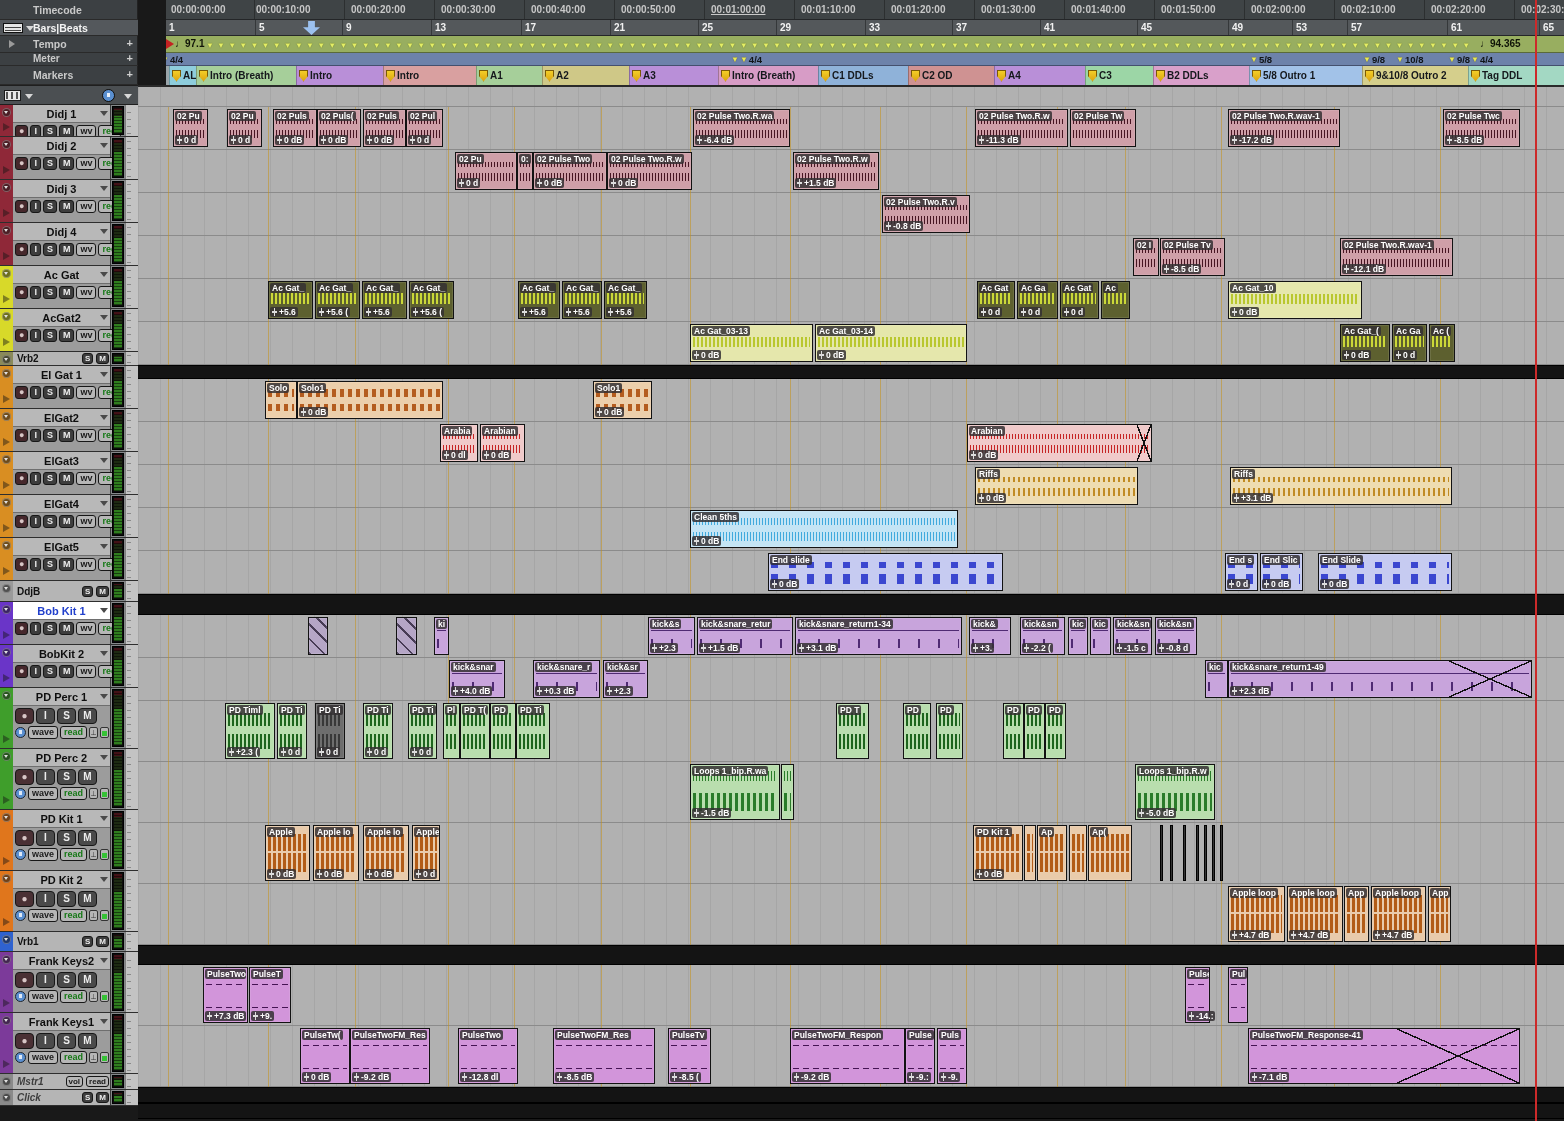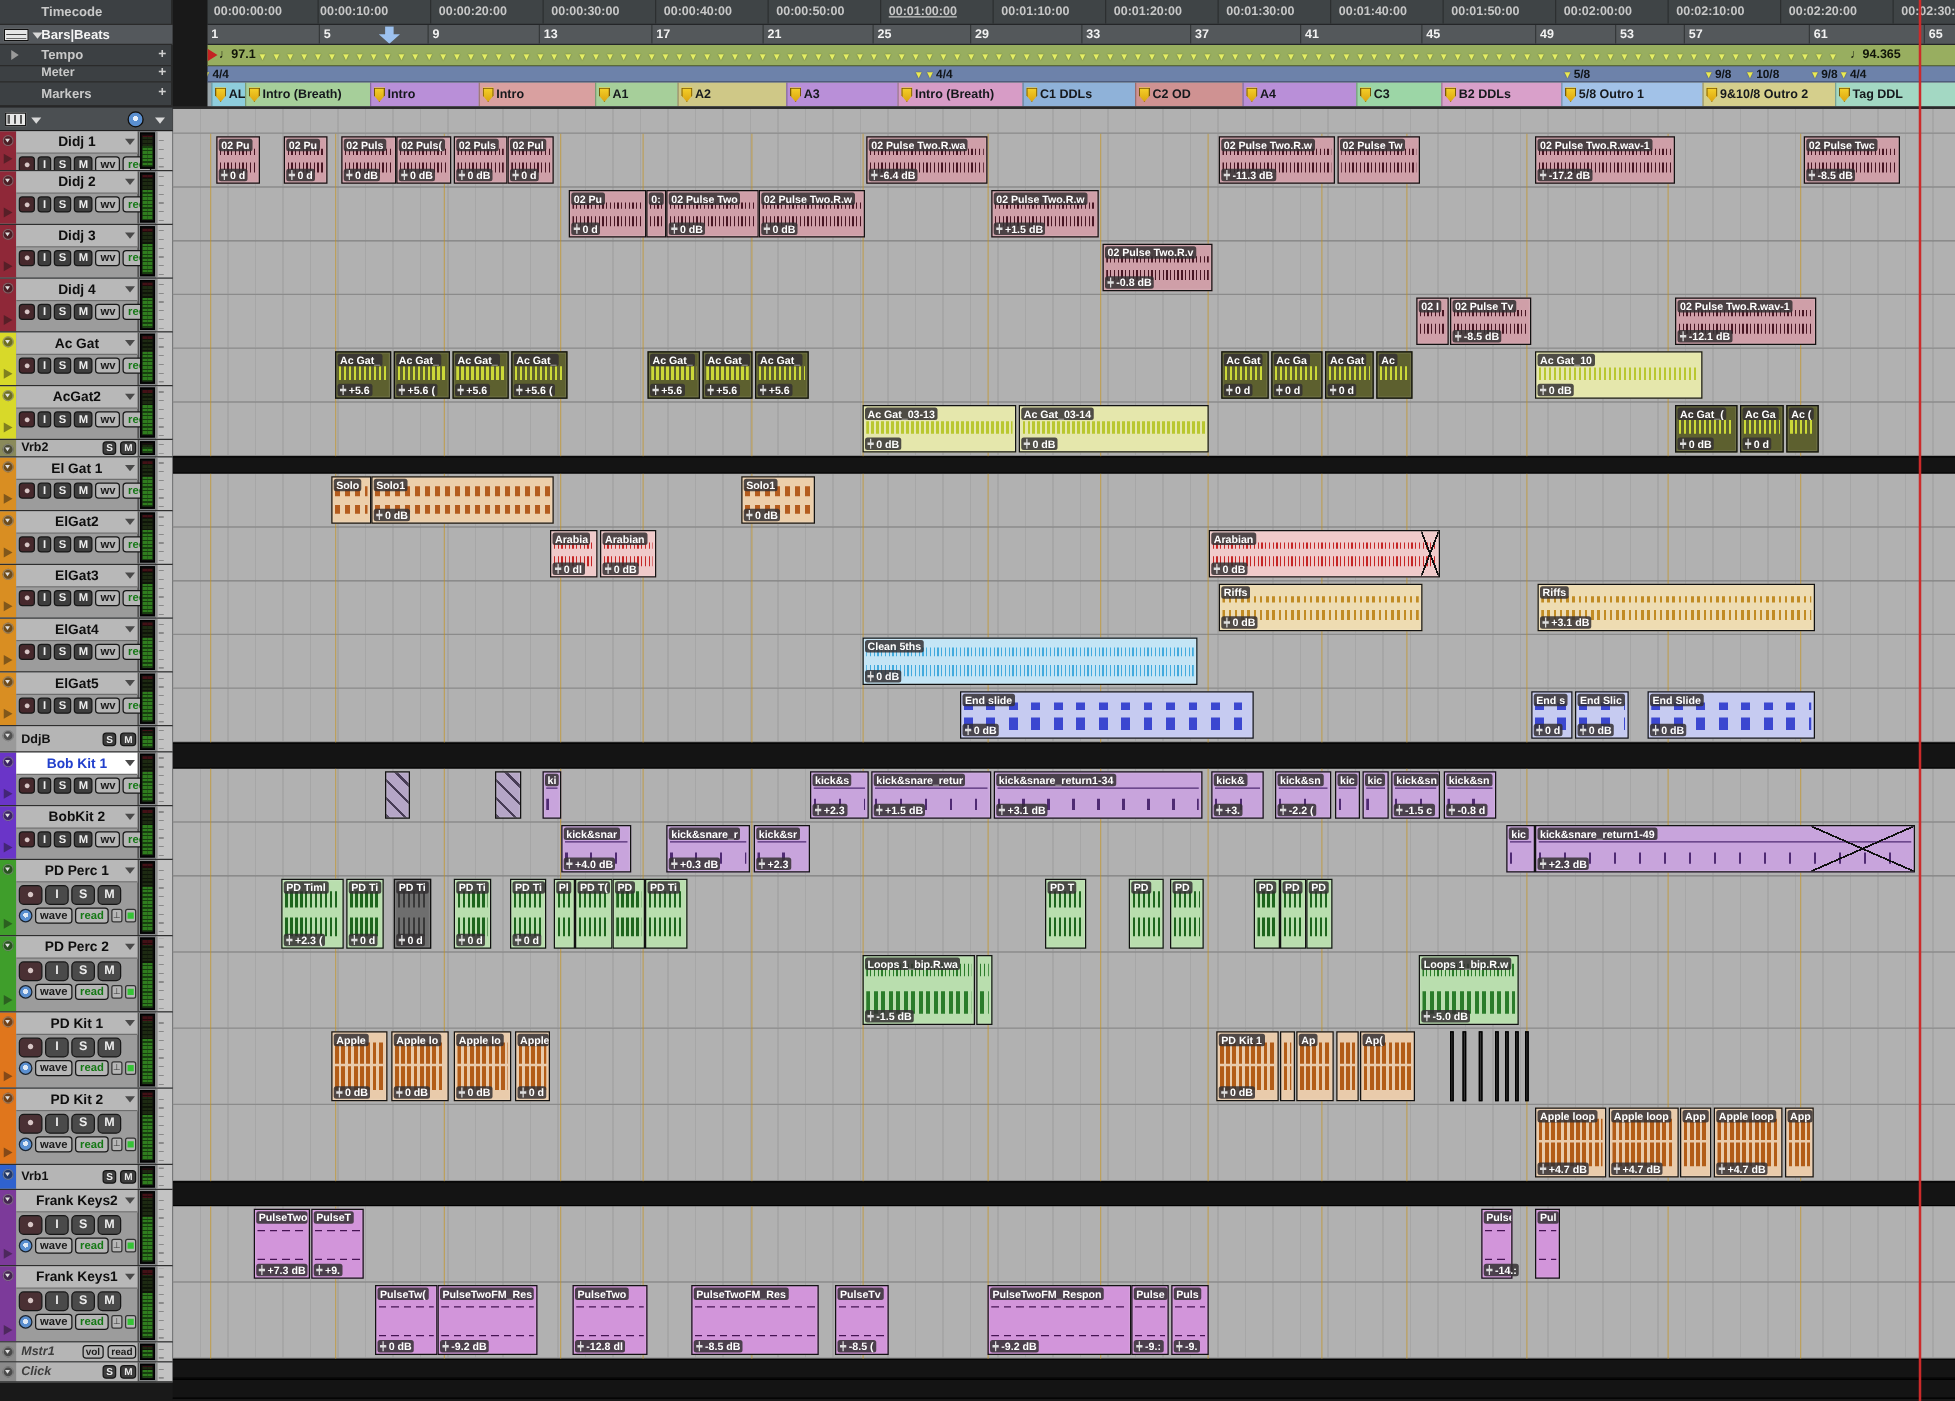--- a/index.html
+++ b/index.html
@@ -1737,17 +1737,27 @@
       </div>
       <div class="clip k-pulse" style="left: 799px; top: 941px; width: 30px; height: 56px;">
         <div class="wv w1"></div>
         <div class="wv w2"></div>
         <div class="cl">Puls</div>
         <div class="cg">
           <div class="fd"></div>
           <span>-9.</span>
         </div>
       </div>
+      <div class="clip k-pulse" style="left: 1110px; top: 941px; width: 272px; height: 56px;">
+        <div class="wv w1"></div>
+        <div class="wv w2"></div>
+        <div class="fx" style="width: 122px;"></div>
+        <div class="cl">PulseTwoFM_Response-41</div>
+        <div class="cg">
+          <div class="fd"></div>
+          <span>-7.1 dB</span>
+        </div>
+      </div>
     </div>
 
   <div id="ph" style="left: 1535px;"></div>
   <div id="bc" style="left: 303px;"></div>
 </div>
 
 </body></html>

